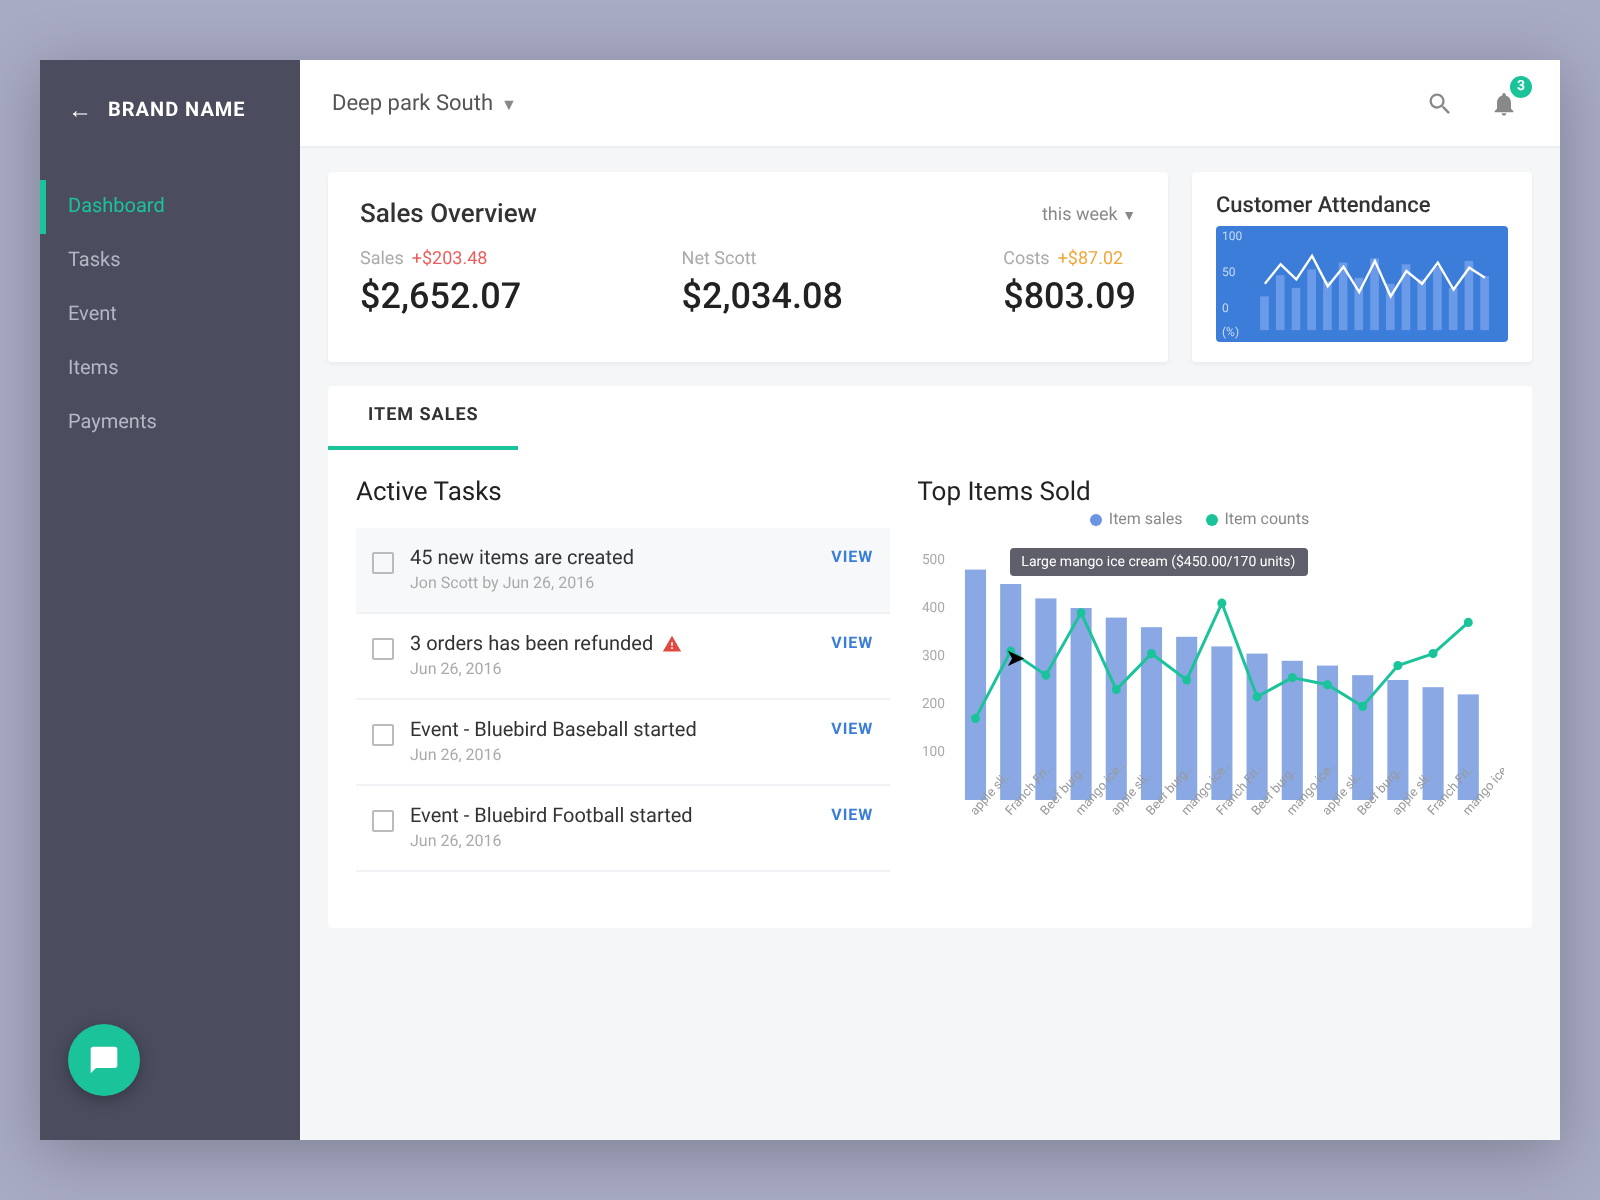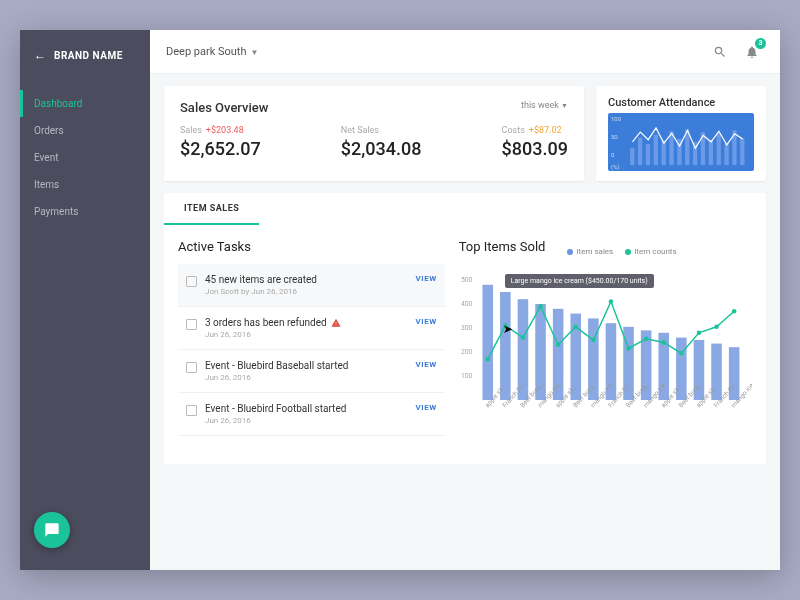--- a/index.html
+++ b/index.html
@@ -19,21 +19,21 @@
 .loc{font-size:11px;color:#555}
 .loc-caret{font-size:8px;color:#888;margin-left:4px}
 .spacer{flex:1}
 .icon-btn{width:24px;height:24px;display:flex;align-items:center;justify-content:center;cursor:pointer;color:#888;position:relative}
 .icon-btn svg{width:14px;height:14px;fill:currentColor}
 .badge{position:absolute;top:-2px;right:-2px;background:#1bc39a;color:#fff;font-size:7px;font-weight:700;border-radius:50%;width:11px;height:11px;display:flex;align-items:center;justify-content:center}
 .content{flex:1;padding:12px 14px;display:flex;flex-direction:column;gap:12px;overflow:hidden}
 .row1{display:flex;gap:12px}
 .card{background:#fff;border-radius:2px;box-shadow:0 1px 2px rgba(0,0,0,.06)}
 .sales-card{flex:1;padding:14px 16px}
-.sales-head{display:flex;justify-content:space-between}
+.sales-head{display:flex;align-items:center;justify-content:space-between}
 .sales-head h3{font-size:13px;font-weight:500;color:#333}
 .period{font-size:9px;color:#888;cursor:pointer}
 .metrics{display:flex;justify-content:space-between;margin-top:10px}
 .metric{display:flex;flex-direction:column;gap:3px}
 .metric .label{font-size:9px;color:#aaa}
 .metric .label .delta{color:#ec5e5e;margin-left:4px}
 .metric .label .delta.pos{color:#f0a73a}
 .metric .value{font-size:18px;font-weight:500;color:#222}
 .attend-card{width:170px;padding:10px 12px}
 .attend-card h4{font-size:11px;font-weight:500;color:#333;margin-bottom:4px}
@@ -50,21 +50,21 @@
 .task{display:flex;align-items:flex-start;gap:8px;padding:10px 8px;border-bottom:1px solid #f0f1f4}
 .task.first{background:#f7f8fa}
 .task .cb{width:11px;height:11px;border:1.2px solid #bbb;border-radius:1px;margin-top:2px;flex-shrink:0;cursor:pointer}
 .task .body{flex:1}
 .task .title{font-size:10px;color:#333}
 .task .meta{font-size:8px;color:#aaa;margin-top:2px}
 .task .view{font-size:8px;font-weight:700;color:#3b7dd8;letter-spacing:.5px;cursor:pointer}
 .alert-ico{display:inline-flex;vertical-align:middle;margin-left:4px}
 .alert-ico svg{width:10px;height:10px;fill:#e04a3f}
 .chart-col{flex:1.1}
-.chart-head{display:flex;align-items:center;gap:22px}
+.chart-head{display:flex;align-items:flex-end;gap:0}
 .chart-head h3{flex:0 0 auto}
 .legend{display:flex;gap:12px;font-size:8px;color:#888}
 .legend .dot{display:inline-block;width:6px;height:6px;border-radius:50%;margin-right:3px;vertical-align:middle}
 .legend .dot.blue{background:#6b95e0}
 .legend .dot.green{background:#1bc39a}
 .chart-wrap{flex:1;position:relative;margin-top:6px}
 .chart-wrap svg{width:100%;height:100%}
 .tooltip{position:absolute;top:4px;left:46px;background:#5e5f6b;color:#fff;font-size:7px;padding:3px 6px;border-radius:2px;white-space:nowrap}
 .cursor-ptr{position:absolute;top:52px;left:44px;font-size:12px;color:#000;pointer-events:none}
 </style>
@@ -72,21 +72,21 @@
 <body>
 
 <div class="app">
   <aside class="sidebar">
     <div class="brand-row">
       <span class="arrow">←</span>
       <span class="name">BRAND NAME</span>
     </div>
     <nav class="nav" id="nav">
         <div class="nav-item active">Dashboard</div>
-        <div class="nav-item">Orders</div>
+        <div class="nav-item">Tasks</div>
         <div class="nav-item">Event</div>
         <div class="nav-item">Items</div>
         <div class="nav-item">Payments</div>
       </nav>
     <div class="fab">
       <svg viewBox="0 0 24 24">
           <path d="M20 2H4a2 2 0 0 0-2 2v18l4-4h14a2 2 0 0 0 2-2V4a2 2 0 0 0-2-2z"></path>
         </svg>
     </div>
   </aside>
@@ -114,21 +114,21 @@
           <div class="sales-head">
             <h3>Sales Overview</h3>
             <span class="period"><span>this week</span> <span style="font-size:7px">▼</span></span>
           </div>
           <div class="metrics" id="metrics">
               <div class="metric">
                 <div class="label">Sales<span class="delta ">+$203.48</span></div>
                 <div class="value">$2,652.07</div>
               </div>
               <div class="metric">
-                <div class="label">Net Sales</div>
+                <div class="label">Net Scott</div>
                 <div class="value">$2,034.08</div>
               </div>
               <div class="metric">
                 <div class="label">Costs<span class="delta pos">+$87.02</span></div>
                 <div class="value">$803.09</div>
               </div>
             </div>
         </div>
         <div class="card attend-card">
           <h4>Customer Attendance</h4>

